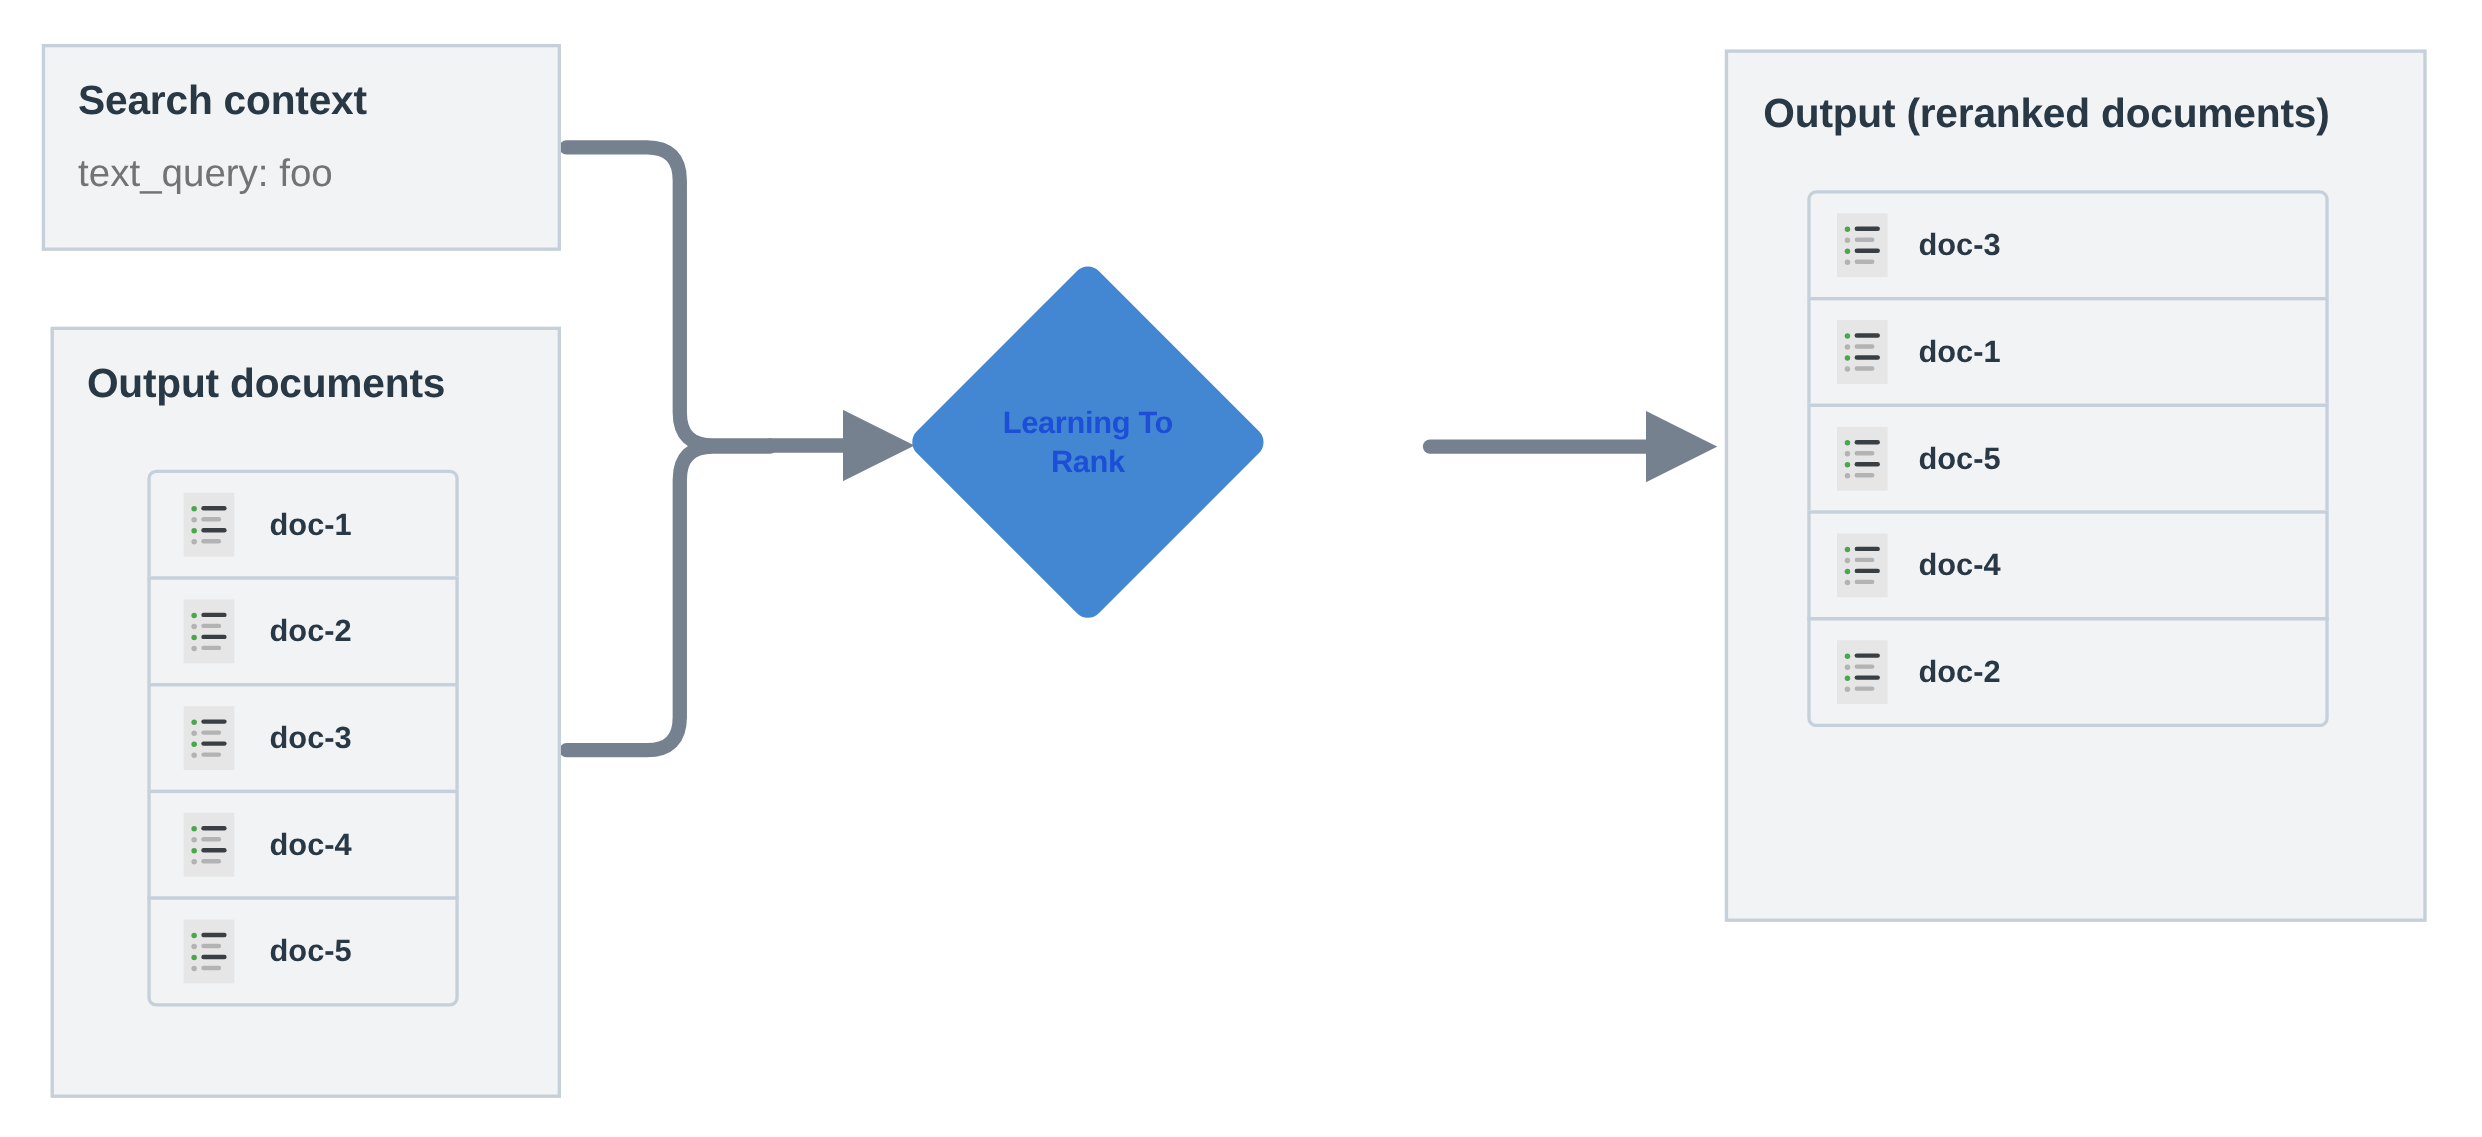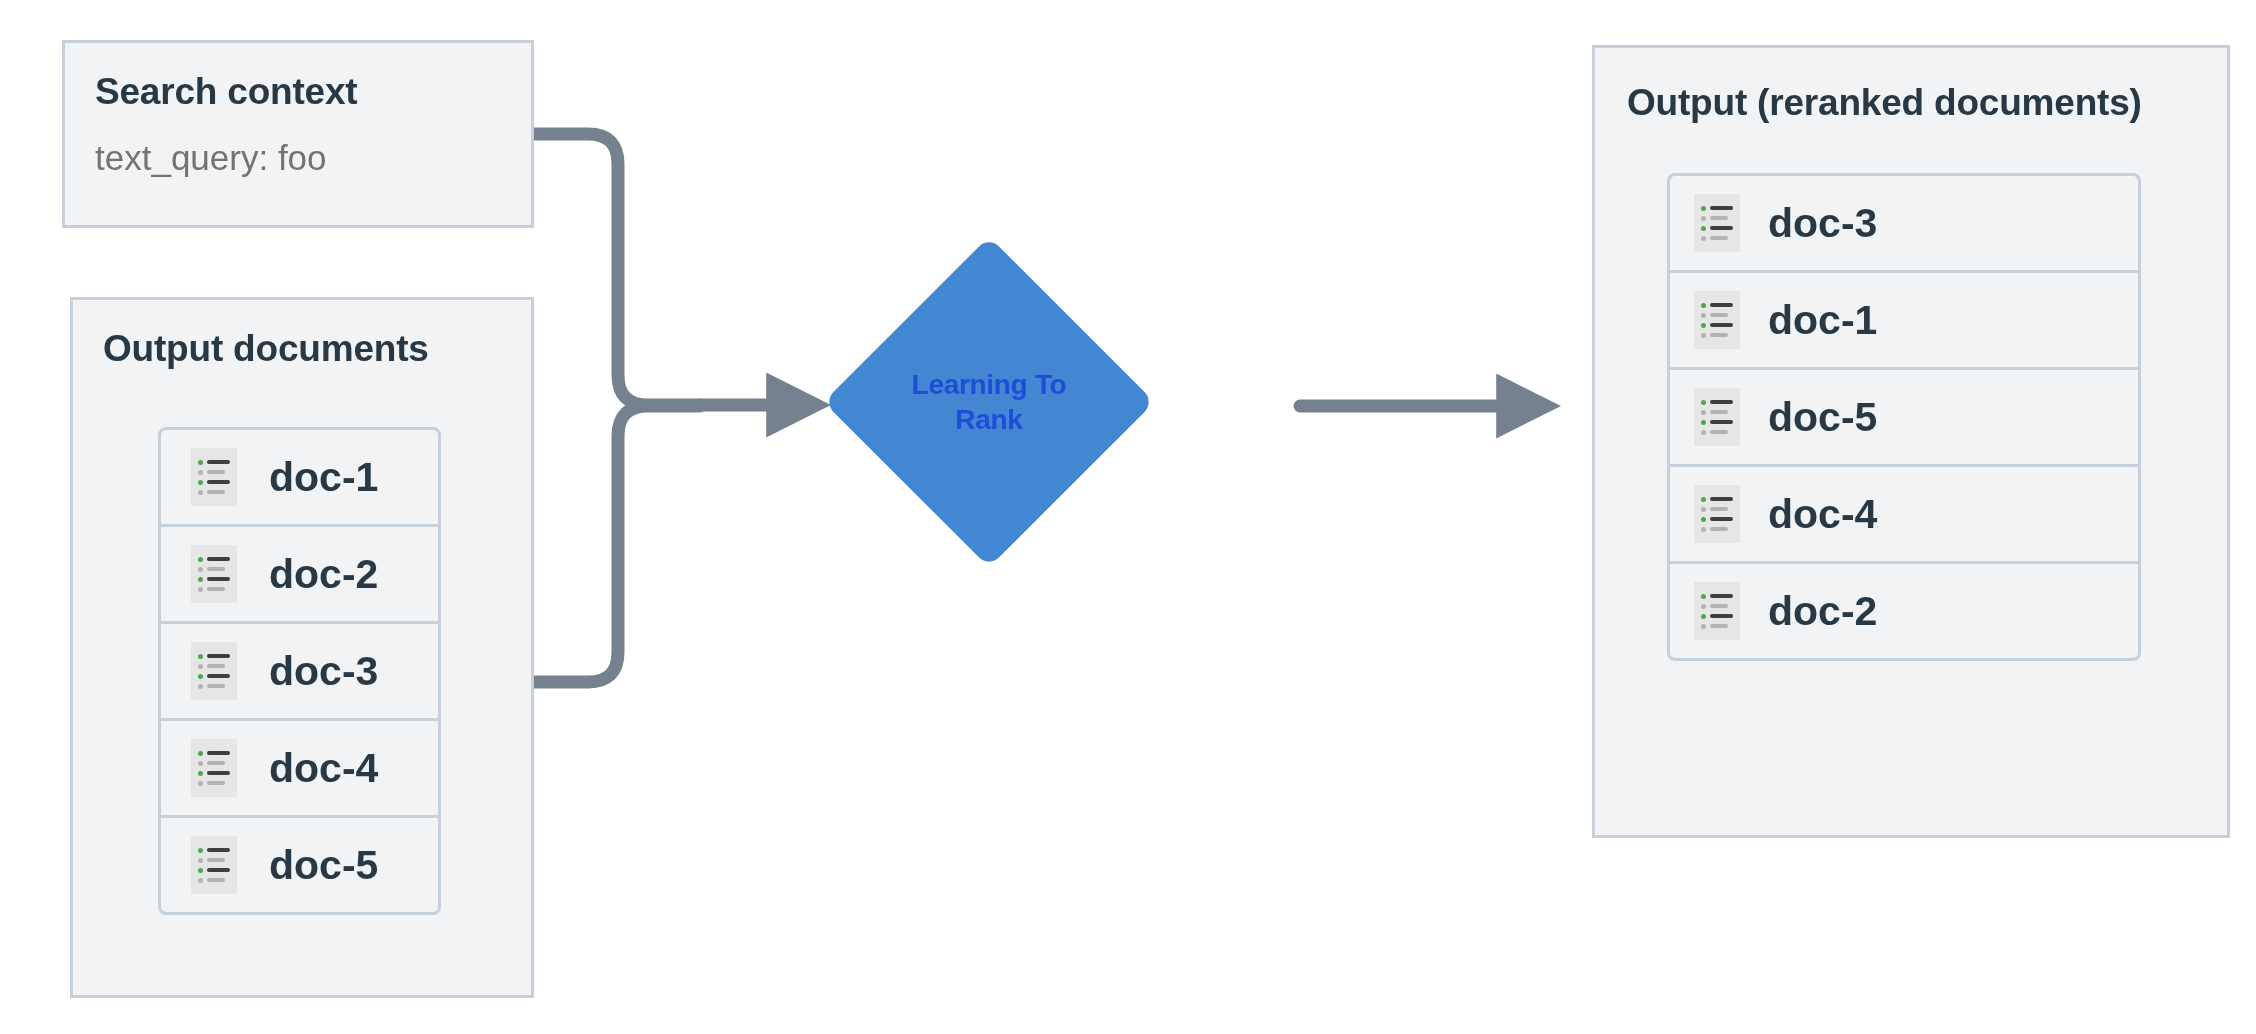--- a/index.html
+++ b/index.html
@@ -20,21 +20,20 @@
     background: #ffffff;
     overflow: hidden;
   }
 
   
   .panel {
     position: absolute;
     background: #f1f3f5;
     border: 3px solid #c5d0da;
     box-sizing: border-box;
-    margin-left: 24px;
   }
   .panel-title {
     position: absolute;
     font-weight: bold;
     color: #293845;
     letter-spacing: -0.2px;
     white-space: nowrap;
   }
   .panel-sub {
     position: absolute;
@@ -153,21 +152,21 @@
   .doc-icon-bar {
     height: 4px;
     border-radius: 2px;
   }
   .doc-icon-line.major .doc-icon-dot { background: #4aa84c; }
   .doc-icon-line.major .doc-icon-bar { background: #3a3f44; width: 24px; }
   .doc-icon-line.minor .doc-icon-dot { background: #b3b3b3; }
   .doc-icon-line.minor .doc-icon-bar { background: #b3b3b3; width: 18px; }
 
   .doc-label {
-    font-size: 41px;
+    font-size: 28px;
     font-weight: bold;
     color: #293845;
     margin-left: 32px;
     white-space: nowrap;
   }
   #output-list .doc-icon { margin-left: 24px; }
   #output-list .doc-label { margin-left: 28px; }
 
   
   #ltr-node {

